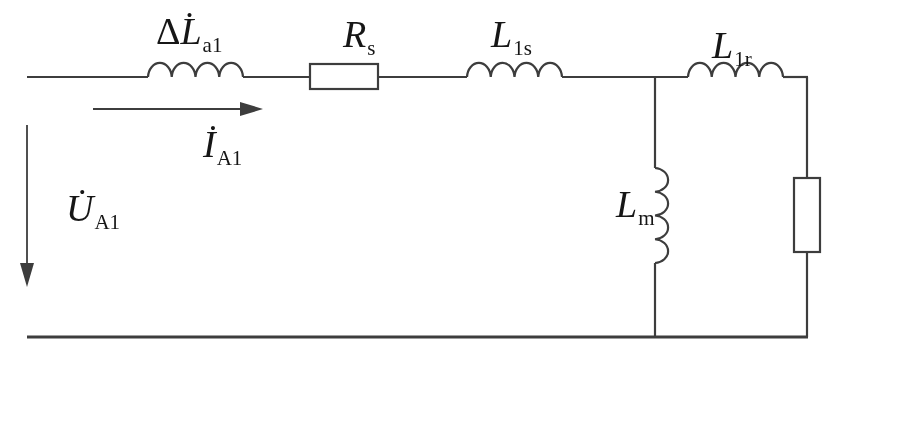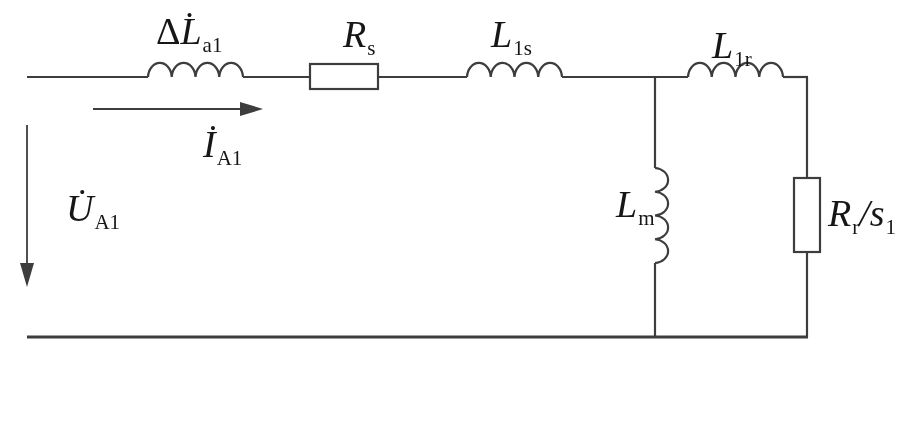--- a/index.html
+++ b/index.html
@@ -133,18 +133,15 @@
   </div>
 
   <div class="lbl" style="left:42px; top:189px;margin-left:24px;">
     <span class="sym">U̇</span><span class="sub">A1</span>
   </div>
 
   <div class="lbl" style="left:616px; top:185px;">
     <span class="sym">L</span><span class="sub">m</span>
   </div>
 
-  <div class="lbl" style="left:828px; top:194px;">
-    <span class="sym">R</span><span class="sub">r</span><span class="sym">/</span><span class="sym">s</span><span class="sub">1</span>
-  </div>
 
 
 </div>
 
 </body></html>

